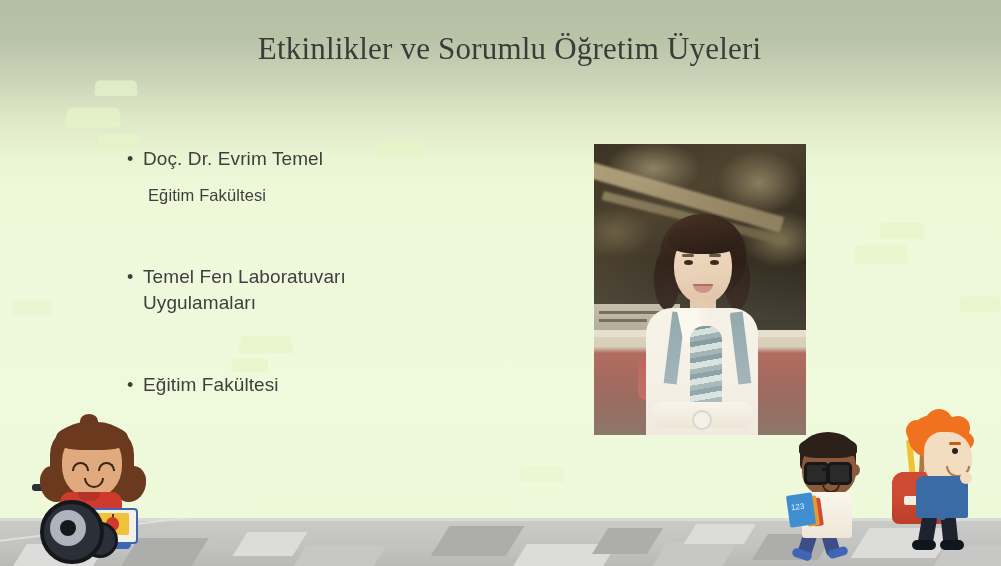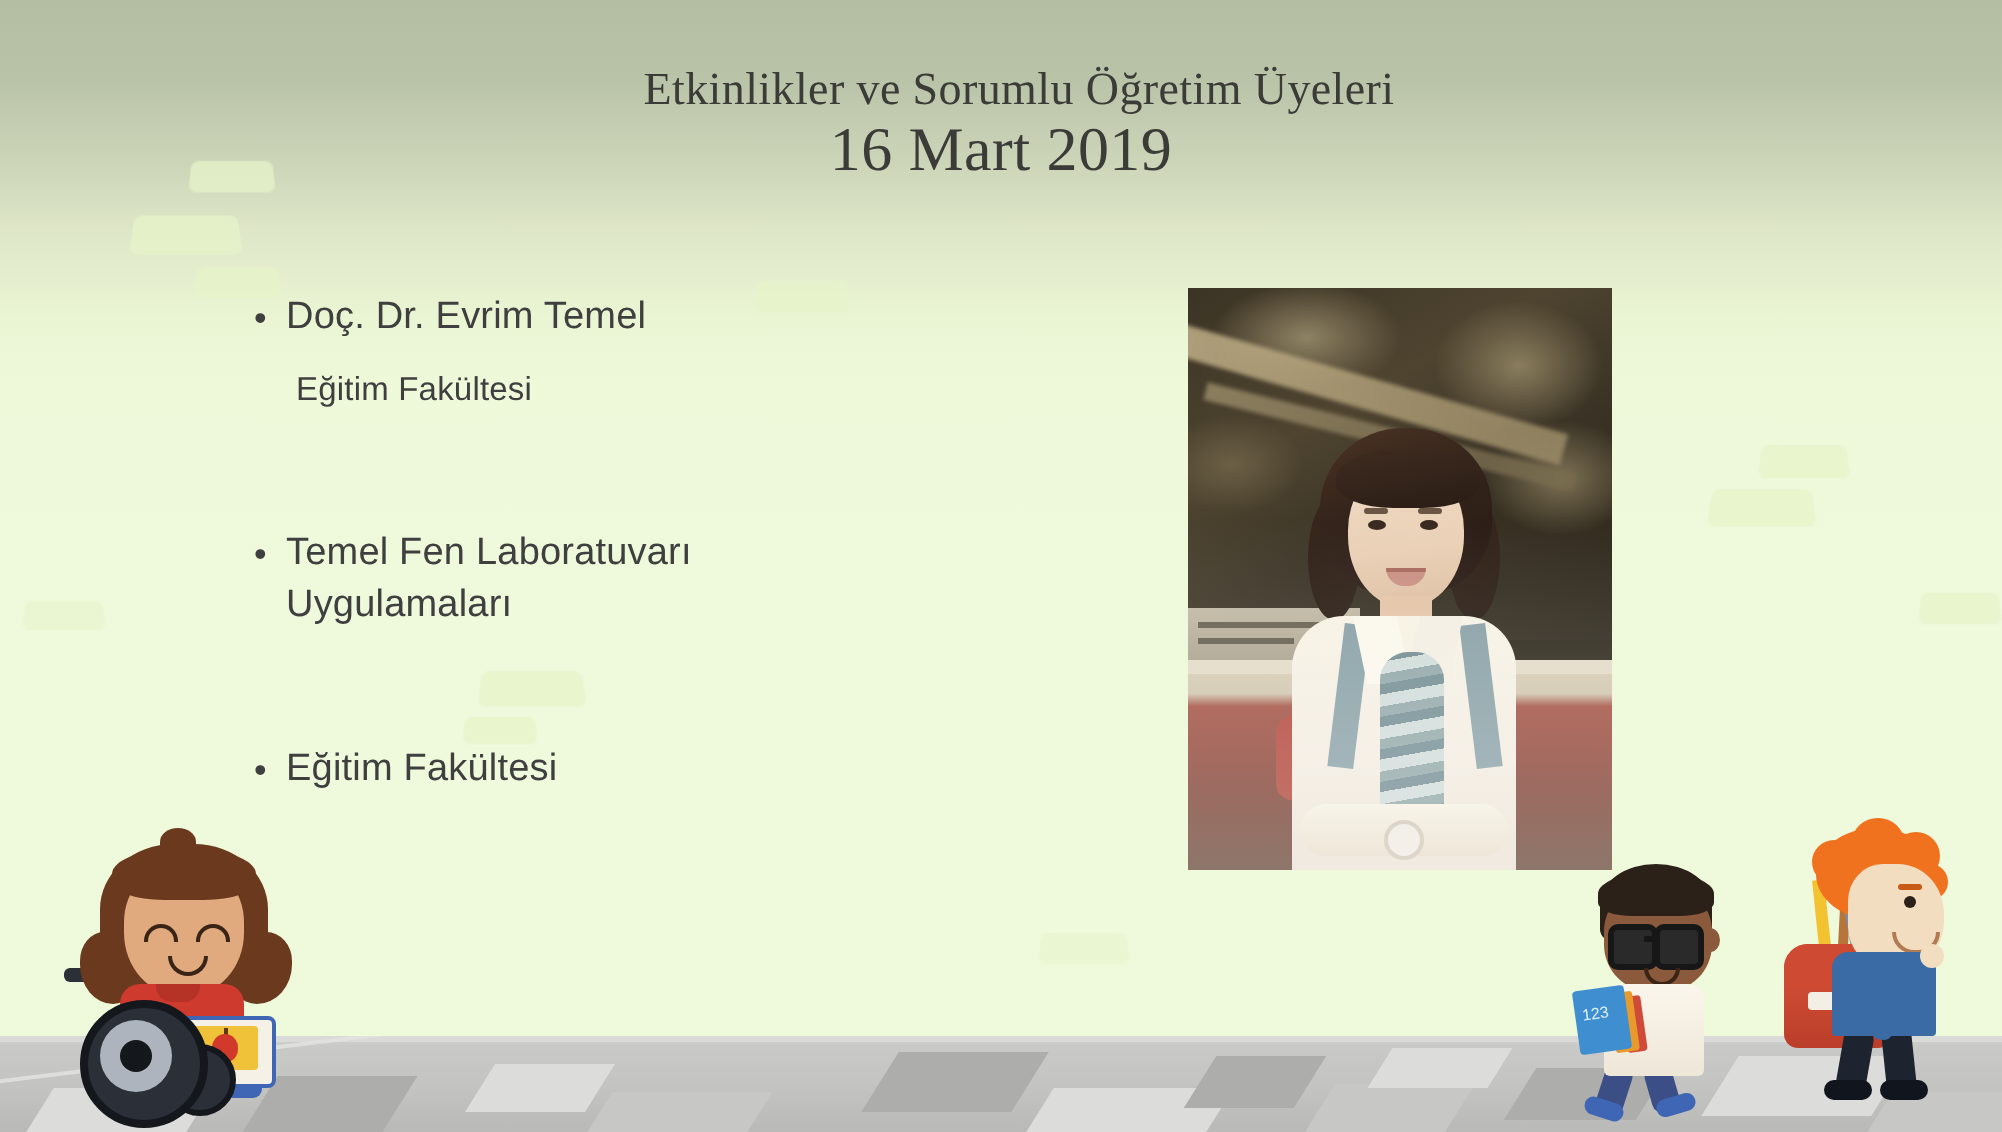--- a/index.html
+++ b/index.html
@@ -31,21 +31,21 @@
   }
 
   
   #title-block{
     position:absolute;left:0;top:32px;width:1001px;
     text-align:center;
     font-family:"Liberation Serif", serif;
     color:#3b3b38;
     line-height:1.12;
   }
-  #title-line1{font-size:23px;letter-spacing:.2px;display:block;padding-left:18px;}
+  #title-line1{font-size:31px;letter-spacing:.2px;display:block;padding-left:18px;}
   #title-line2{font-size:31px;letter-spacing:.2px;display:block;}
 
   
   #bullets{
     position:absolute;left:127px;top:146px;width:420px;
     color:#3f3f3f;
   }
   .bullet-row{display:flex;align-items:flex-start;}
   .bullet-dot{
     flex:0 0 auto;width:16px;font-size:18px;line-height:26px;
@@ -246,21 +246,20 @@
   <div class="brick" style="left:232px;top:358px;width:36px;height:14px;transform:perspective(40px) rotateX(12deg);"></div>
   <div class="brick" style="left:378px;top:140px;width:46px;height:16px;transform:perspective(40px) rotateX(12deg);"></div>
   <div class="brick" style="left:880px;top:222px;width:44px;height:17px;transform:perspective(40px) rotateX(12deg);"></div>
   <div class="brick" style="left:855px;top:244px;width:52px;height:19px;transform:perspective(40px) rotateX(12deg);"></div>
   <div class="brick" style="left:960px;top:296px;width:40px;height:16px;transform:perspective(40px) rotateX(12deg);"></div>
   <div class="brick" style="left:520px;top:466px;width:44px;height:16px;transform:perspective(40px) rotateX(12deg);opacity:.5;"></div>
   <div class="brick" style="left:12px;top:300px;width:40px;height:15px;transform:perspective(40px) rotateX(12deg);opacity:.55;"></div>
 
   <div id="title-block">
     <span id="title-line1">Etkinlikler ve  Sorumlu Öğretim Üyeleri</span>
-    <span id="title-line2">16 Mart 2019</span>
   </div>
 
   <div id="bullets">
 
     <div id="b1">
       <div class="bullet-row">
         <span class="bullet-dot">•</span>
         <span class="bullet-text">Doç. Dr. Evrim Temel</span>
       </div>
       <div class="sub-text">Eğitim Fakültesi</div>

